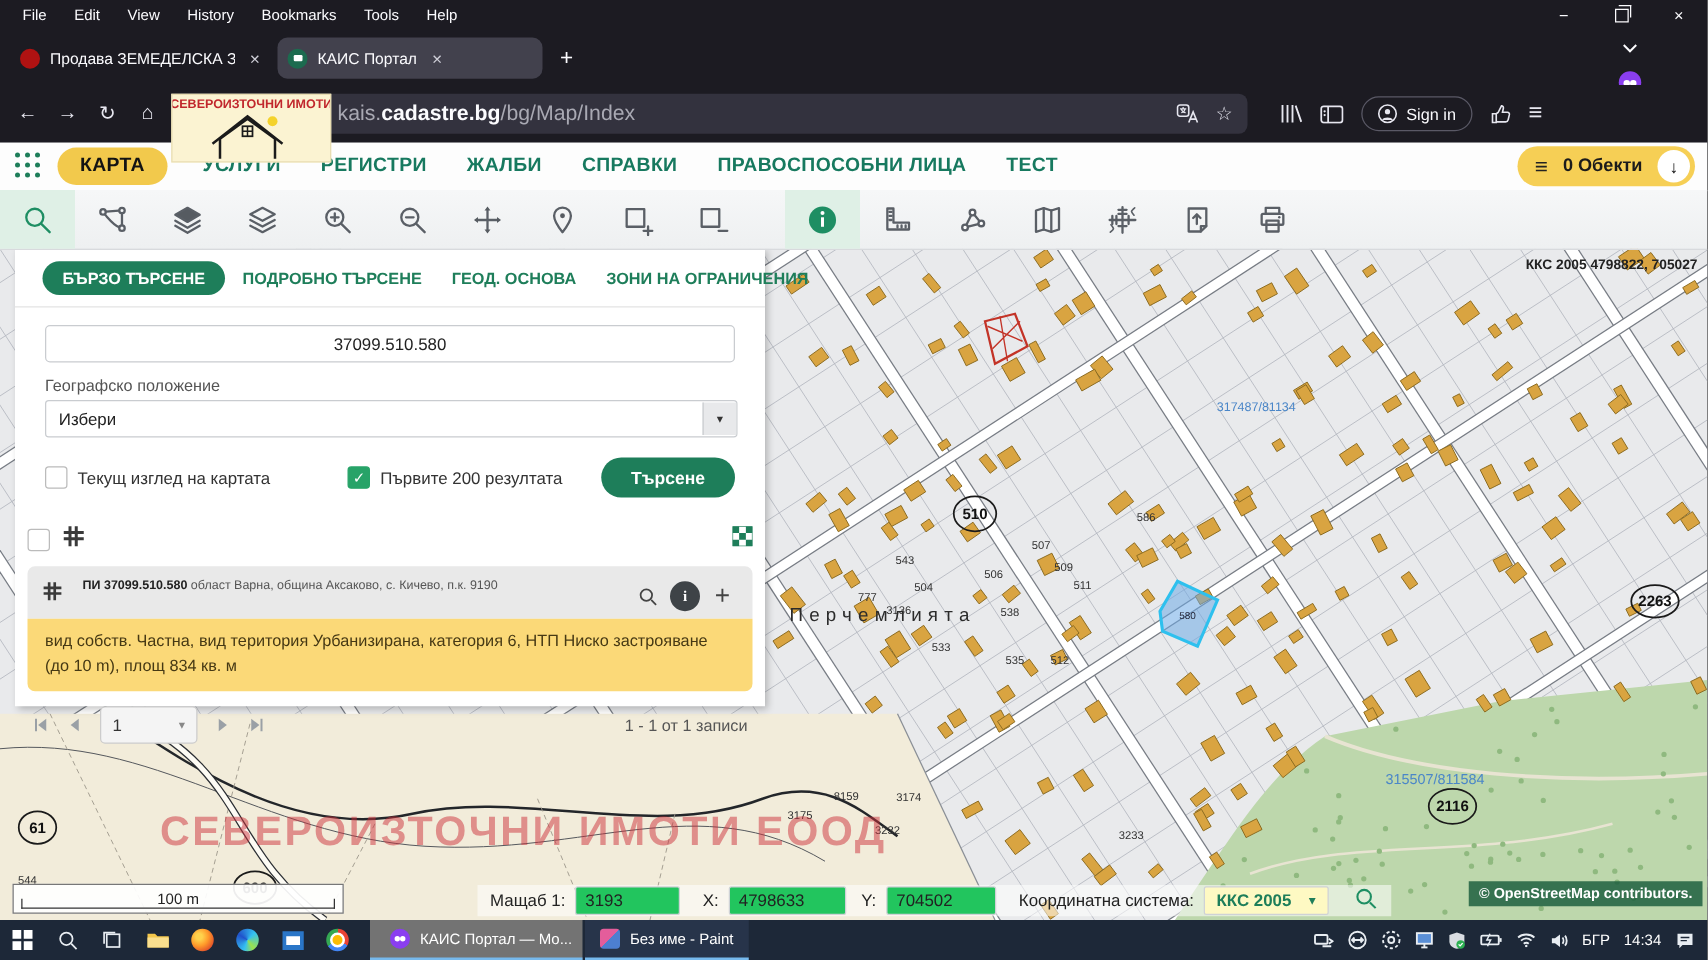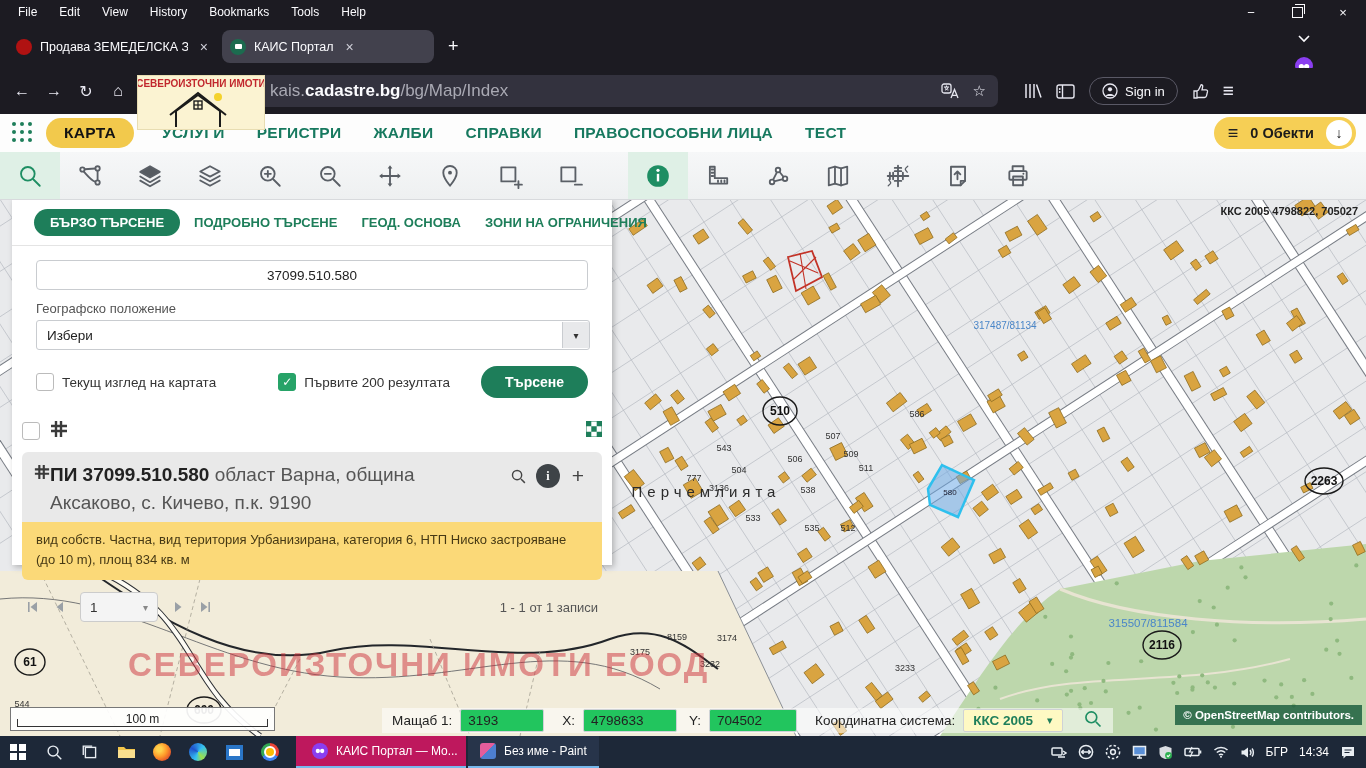--- a/index.html
+++ b/index.html
@@ -84,40 +84,40 @@
   .cbox{width:16px;height:16px;border:1px solid #bbb;border-radius:3px;background:#fff;margin-right:8px;flex:0 0 16px;}
   .cbox.checked{background:#27a368;border-color:#27a368;color:#fff;display:flex;align-items:center;justify-content:center;font-size:12px;}
   #cb2{margin-left:62px;display:flex;align-items:center;}
   #searchbtn{margin-left:auto;background:#1e7e5a;color:#fff;font-weight:bold;font-size:14px;border:none;
     border-radius:17px;padding:8px 24px;font-family:inherit;text-align:right;}
   #reshead{display:flex;align-items:center;margin:22px 10px 0 10px;}
   #reshead .cbox{margin-right:10px;}
   .hashicon svg{stroke:#3a3a3a;stroke-width:2.2;}
   #fiticon{margin-left:auto;}
   #rescard{margin:10px 10px 0;background:#e9e9e9;border-radius:6px 6px 0 0;padding:9px 12px 6px;display:flex;}
-  #rescard .txt{font-size:19px;color:#555;line-height:1.45;width:430px;margin-left:0;}
+  #rescard .txt{font-size:10px;color:#555;line-height:1.45;width:430px;margin-left:16px;}
   #rescard .txt b{color:#222;}
   #resicons{margin-left:auto;display:flex;gap:6px;align-items:flex-start;padding-top:3px;}
   .ricon{width:24px;height:24px;border-radius:50%;display:flex;align-items:center;justify-content:center;}
   #resinfo{margin:0 10px;background:#fbd978;border-radius:0 0 6px 6px;padding:8px 14px 10px;font-size:13px;color:#463914;line-height:1.55;}
   #pager{display:flex;align-items:center;margin:12px 14px 0;color:#666;}
   #pager svg{stroke:#9aa0a6;fill:#9aa0a6;stroke-width:0;}
   .pgbtn{margin-right:16px;display:flex;align-items:center;}
   #pagesel{border:1px solid #ccc;border-radius:4px;background:#f4f4f4;height:28px;width:58px;display:flex;align-items:center;justify-content:space-between;padding:0 9px;color:#333;font-size:13.5px;margin-right:16px;}
   #reccount{margin-left:auto;font-size:13px;color:#555;}
   
   #logo-overlay{position:absolute;left:137px;top:75px;width:126px;height:53px;background:#fbf3d2;z-index:40;
     display:flex;flex-direction:column;align-items:center;overflow:hidden;border:1px solid #e8ddb2;}
   #logo-overlay .lt{color:#c1272d;font-weight:bold;font-size:10px;white-space:nowrap;margin-top:2px;}
   
   #taskbar{position:absolute;left:0;top:736px;width:1366px;height:32px;background:#1d2838;display:flex;align-items:center;z-index:50;color:#fff;}
   .tbi{width:36px;height:32px;display:flex;align-items:center;justify-content:center;}
   .winbtn{height:32px;display:flex;align-items:center;gap:8px;padding:0 12px;font-size:12px;max-width:170px;
     border-bottom:2px solid #76b9ed;box-sizing:border-box;white-space:nowrap;}
-  #winbtn1{background:#be185d;margin-left:8px;padding-left:16px;}
+  #winbtn1{background:#737373;margin-left:8px;padding-left:16px;}
   #winbtn2{background:#27344a;margin-left:2px;}
   .appdot{width:16px;height:16px;border-radius:3px;flex:0 0 16px;}
   #tray{margin-left:auto;display:flex;align-items:center;gap:11px;padding-right:10px;font-size:12px;}
   #tray svg{stroke:#e8edf2;fill:none;stroke-width:1.5;}
   .start span{display:grid;grid-template-columns:1fr 1fr;gap:2px;}
   .start i{width:7px;height:7px;background:#fff;}
   
   .pnum{font-size:9px;fill:#333;}
   .circlbl{font-size:12px;font-weight:bold;fill:#111;}
   .bluetxt{fill:#4a86c8;}

